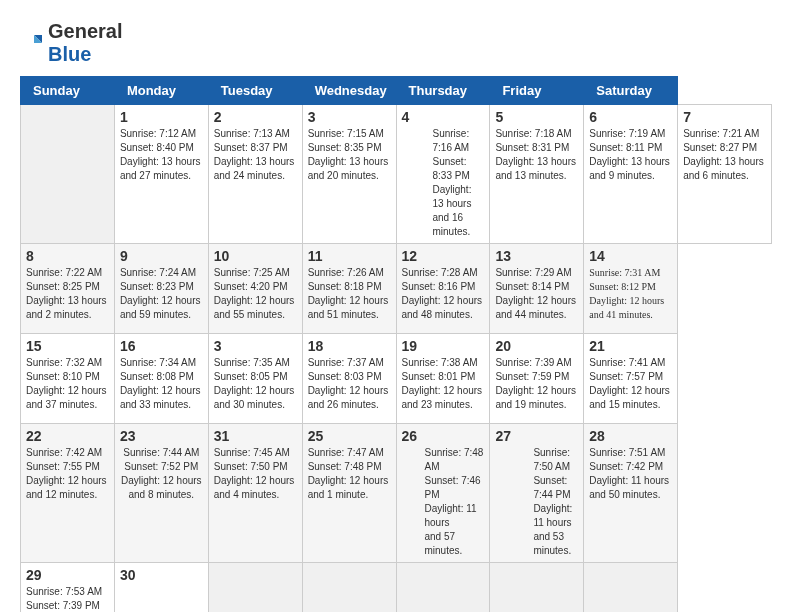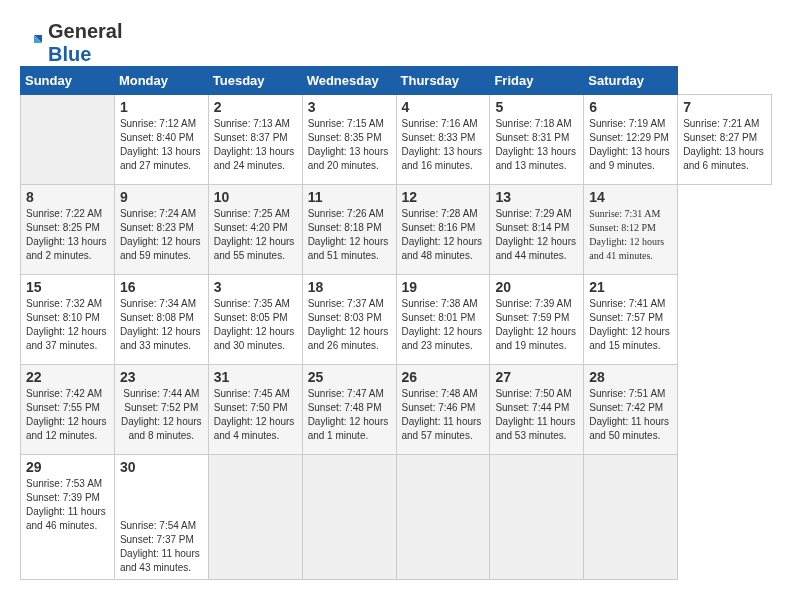--- a/index.html
+++ b/index.html
@@ -7,20 +7,21 @@
       font-family: Arial, sans-serif;
       background: #fff;
       width: 792px;
       min-height: 612px;
       padding: 20px;
     }
     .header {
       display: flex;
       justify-content: space-between;
       align-items: flex-start;
+      margin-bottom: 10px;
     }
     .logo {
       display: flex;
       align-items: center;
       gap: 4px;
     }
     .logo-icon {
       width: 24px;
       height: 24px;
     }
@@ -39,21 +40,21 @@
     table {
       width: 100%;
       border-collapse: collapse;
       table-layout: fixed;
     }
     thead tr th {
       background-color: #1a5fa8;
       color: #fff;
       font-size: 13px;
       font-weight: bold;
-      padding: 6px 4px;
+      padding: 6px 12px;
       text-align: left;
       border: 1px solid #1a5fa8;
     }
     tbody tr td {
       border: 1px solid #ccc;
       vertical-align: top;
       padding: 4px 5px;
       font-size: 10px;
       color: #333;
       height: 90px;
@@ -127,36 +128,36 @@
         </td>
         <td>
           <span class="day-num">3</span>
           <div class="cell-text" style="white-space: pre-line;">Sunrise: 7:15 AM
 Sunset: 8:35 PM
 Daylight: 13 hours
 and 20 minutes.</div>
         </td>
         <td>
           <span class="day-num">4</span>
-          <div class="cell-text" style="white-space: pre-line;">Sunrise: 7:16 AM
+          <div class="cell-text" style="white-space: pre-line; margin-left: 31px;">Sunrise: 7:16 AM
 Sunset: 8:33 PM
 Daylight: 13 hours
 and 16 minutes.</div>
         </td>
         <td>
           <span class="day-num">5</span>
           <div class="cell-text" style="white-space: pre-line;">Sunrise: 7:18 AM
 Sunset: 8:31 PM
 Daylight: 13 hours
 and 13 minutes.</div>
         </td>
         <td>
           <span class="day-num">6</span>
           <div class="cell-text" style="white-space: pre-line;">Sunrise: 7:19 AM
-Sunset: 12:29 PM
+Sunset: 8:11 PM
 Daylight: 13 hours
 and 9 minutes.</div>
         </td>
         <td>
           <span class="day-num">7</span>
           <div class="cell-text" style="white-space: pre-line;">Sunrise: 7:21 AM
 Sunset: 8:27 PM
 Daylight: 13 hours
 and 6 minutes.</div>
         </td>
@@ -287,28 +288,28 @@
         </td>
         <td>
           <span class="day-num">25</span>
           <div class="cell-text" style="white-space: pre-line;">Sunrise: 7:47 AM
 Sunset: 7:48 PM
 Daylight: 12 hours
 and 1 minute.</div>
         </td>
         <td>
           <span class="day-num">26</span>
-          <div class="cell-text" style="white-space: pre-line;">Sunrise: 7:48 AM
+          <div class="cell-text" style="white-space: pre-line; margin-left: 23px;">Sunrise: 7:48 AM
 Sunset: 7:46 PM
 Daylight: 11 hours
 and 57 minutes.</div>
         </td>
         <td>
           <span class="day-num">27</span>
-          <div class="cell-text" style="white-space: pre-line;">Sunrise: 7:50 AM
+          <div class="cell-text" style="white-space: pre-line; margin-left: 38px;">Sunrise: 7:50 AM
 Sunset: 7:44 PM
 Daylight: 11 hours
 and 53 minutes.</div>
         </td>
         <td>
           <span class="day-num">28</span>
           <div class="cell-text" style="white-space: pre-line;">Sunrise: 7:51 AM
 Sunset: 7:42 PM
 Daylight: 11 hours
 and 50 minutes.</div>

